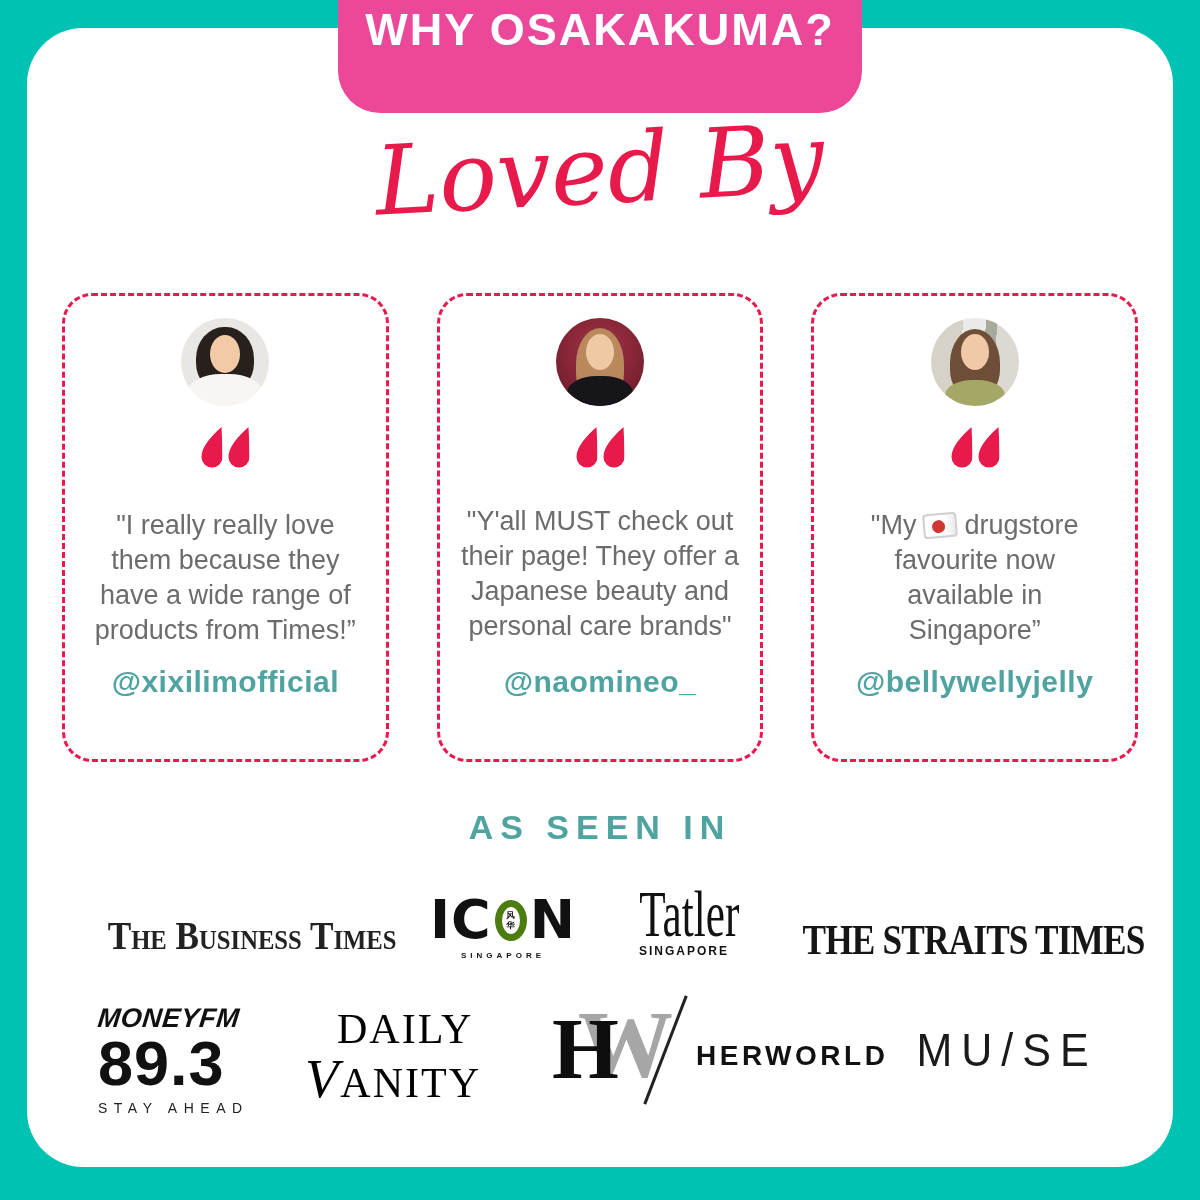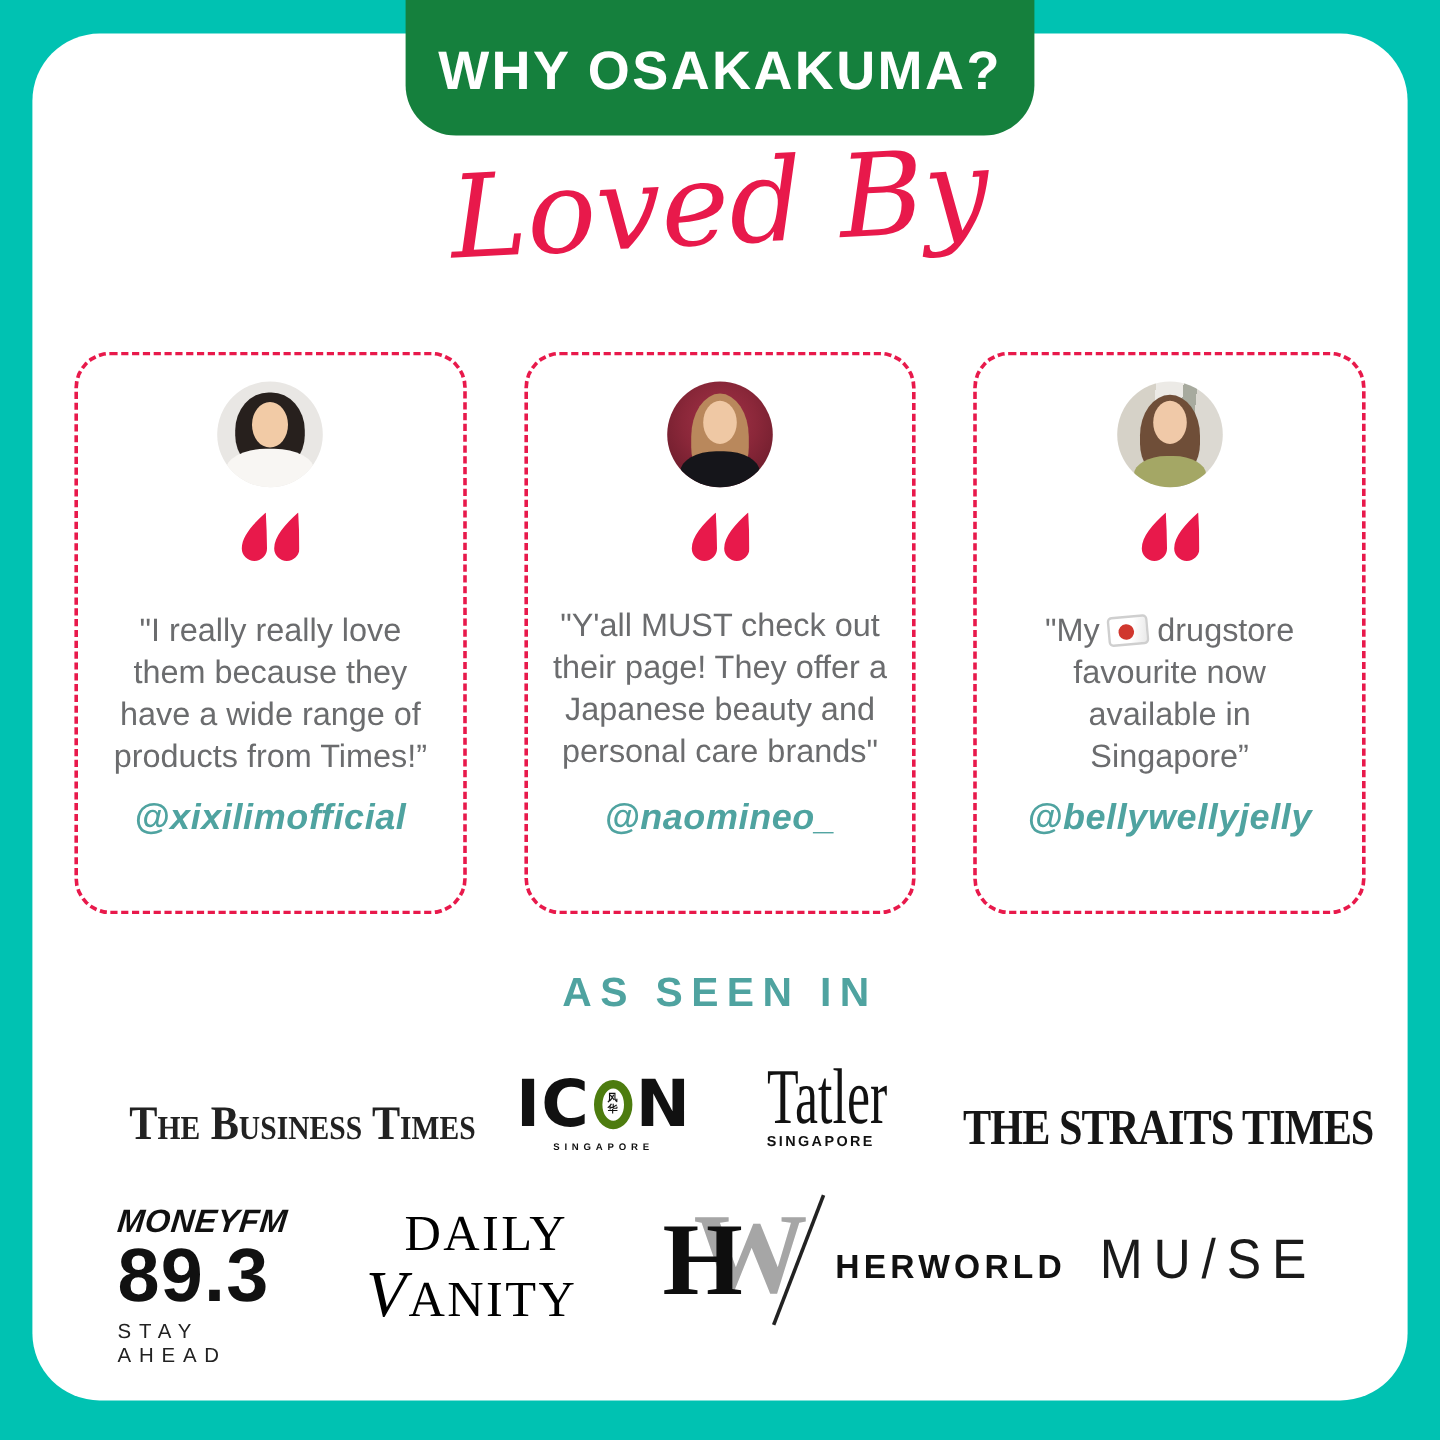--- a/index.html
+++ b/index.html
@@ -2,21 +2,21 @@
 <html><head>
 <meta charset="utf-8">
 <style>
   html,body{margin:0;padding:0;background:#00C2B2;}
   #canvas{position:relative;width:1200px;height:1200px;background:#00C2B2;overflow:hidden;
           font-family:"Liberation Sans",sans-serif;}
   .panel{position:absolute;left:27px;top:28px;right:27px;bottom:33px;background:#ffffff;border-radius:56px;}
 
   
   .header-box{position:absolute;top:0;left:50%;transform:translateX(-50%);width:524px;height:113px;
-              background:#15803d;border-radius:0 0 42px 42px;display:flex;align-items:center;justify-content:center;}
+              background:#ec4899;border-radius:0 0 42px 42px;display:flex;justify-content:center;}
   .header-title{color:#ffffff;font-size:45px;font-weight:800;letter-spacing:2px;padding-top:4px;}
 
   
   .loved-by{position:absolute;top:118px;left:0;width:100%;text-align:center;}
   .loved-by .script{display:inline-block;font-family:"DejaVu Serif",serif;font-style:italic;
                     font-size:96px;line-height:1.1;color:#E8194B;transform:rotate(-3deg);}
 
   
   .cards{position:absolute;top:293px;left:62px;right:62px;display:flex;gap:48px;}
   .card{position:relative;flex:1;height:469px;border:3px dashed #E8194B;border-radius:30px;background:#fff;box-sizing:border-box;}
@@ -44,21 +44,21 @@
   .quote-text{position:absolute;top:212px;left:0;width:100%;text-align:center;
               color:#6B6C6E;font-size:27px;line-height:35px;font-weight:500;}
   .c2 .quote-text{top:208px;}
   .ql{display:block;}
   .flag{display:inline-block;width:34px;height:25px;background:linear-gradient(100deg,#ffffff 60%,#e9e9e9 100%);
         border:2px solid #cfcfcf;border-radius:4px;position:relative;vertical-align:-4px;
         transform:rotate(-5deg);margin:0 7px;box-sizing:border-box;}
   .flag::after{content:"";position:absolute;left:7px;top:5px;width:13px;height:13px;border-radius:50%;background:#d0372e;}
 
   .handle{position:absolute;bottom:60px;left:0;width:100%;text-align:center;
-          color:#4FA3A0;font-size:30px;font-weight:700;letter-spacing:0.5px;font-style:italic;}
+          color:#4FA3A0;font-size:30px;font-weight:700;letter-spacing:0.5px;}
 
   
   .as-seen{position:absolute;top:808px;left:0;width:100%;text-align:center;
            color:#4FA3A0;font-size:34px;font-weight:800;letter-spacing:7px;}
 
   
   .press-logo{position:absolute;color:#1a1a1a;}
   .bt{left:88px;top:912px;width:290px;text-align:center;}
   .bt-text{display:inline-block;font-family:"Liberation Serif",serif;font-variant:small-caps;font-weight:600;
            font-size:40px;transform:scaleX(0.88);transform-origin:center;white-space:nowrap;color:#222;}
@@ -76,21 +76,21 @@
                transform:scale(0.8,1.22);transform-origin:top center;white-space:nowrap;}
   .tatler-sub{font-size:12px;font-weight:700;letter-spacing:2px;margin-top:6px;color:#111;}
 
   .st{left:770px;top:916px;width:340px;text-align:center;}
   .st-text{display:inline-block;font-family:"Liberation Serif",serif;font-weight:700;font-size:42px;
            letter-spacing:-1px;transform:scaleX(0.84);transform-origin:center;white-space:nowrap;color:#161616;}
 
   .mfm{left:98px;top:1003px;width:160px;color:#111;}
   .mfm1{font-weight:bold;font-style:italic;font-size:27px;letter-spacing:0.5px;transform:skewX(-6deg);transform-origin:left;}
   .mfm2{font-weight:bold;font-size:63px;line-height:0.84;letter-spacing:1px;margin-top:3px;}
-  .mfm3{font-size:17px;letter-spacing:6.5px;margin-top:10px;font-weight:500;color:#222;}
+  .mfm3{font-size:14px;letter-spacing:6.5px;margin-top:10px;font-weight:500;color:#222;}
 
   .dv{left:305px;top:1008px;width:190px;font-family:"Liberation Serif",serif;color:#000000;}
   .dv1{font-size:42px;line-height:1.0;letter-spacing:2px;margin-left:32px;}
   .dv2{font-size:42px;line-height:1.0;letter-spacing:2px;margin-top:2px;}
   .dv2::first-letter{font-style:italic;font-size:1.3em;}
 
   .hw{left:552px;top:1000px;width:330px;height:108px;}
   .hw-mono{position:absolute;left:0;top:0;width:130px;height:108px;}
   .hw-w{position:absolute;left:26px;top:-2px;font-family:"Liberation Serif",serif;font-weight:700;
         font-size:95px;line-height:1;color:#a6a6a6;}

